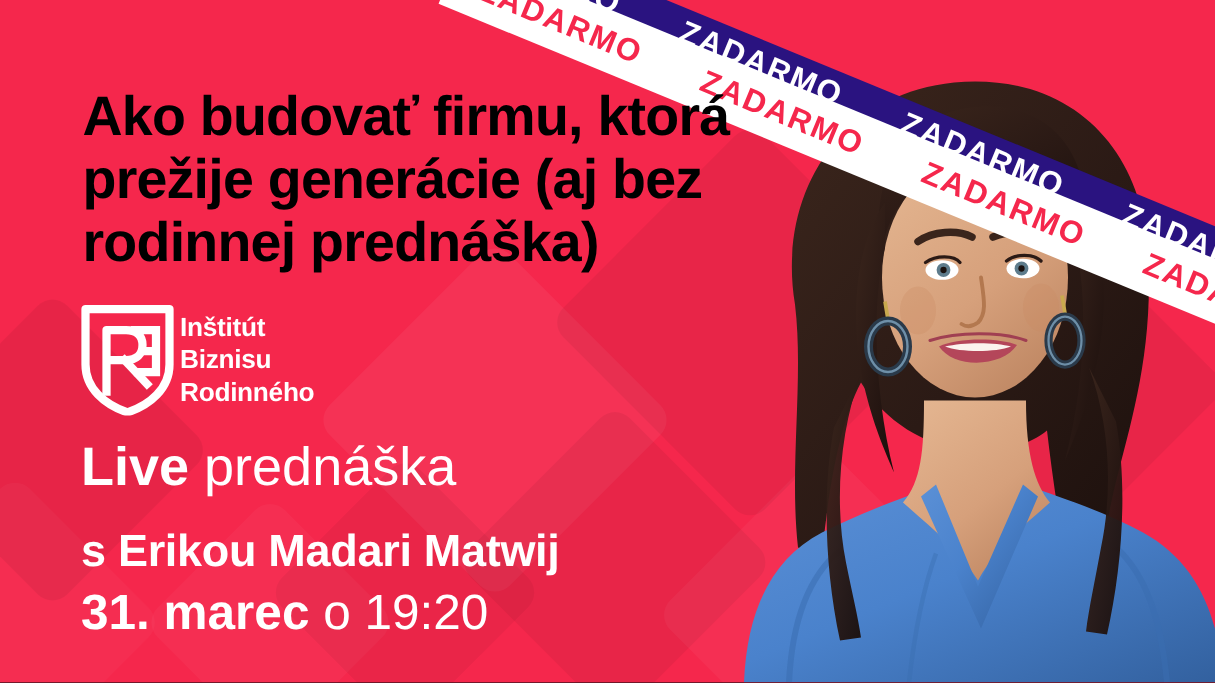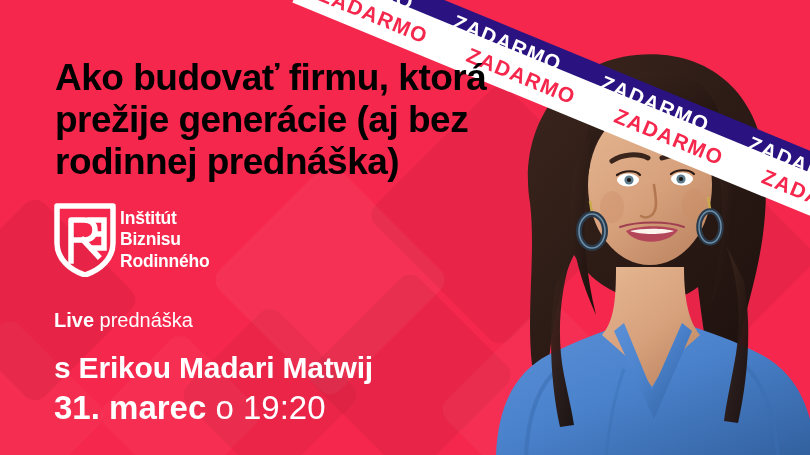--- a/index.html
+++ b/index.html
@@ -129,21 +129,21 @@
   .details {
     position:absolute;
     left:54px;
     top:288px;
     color:#FFFFFF;
   }
   .details .line {
     white-space:nowrap;
     line-height:1.26;
   }
-  .line-1 { font-size:20px; font-weight:normal;margin-top:20px; }
+  .line-1 { font-size:36px; font-weight:normal; }
   .line-2 { font-size:30px; font-weight:bold; letter-spacing:-0.2px;margin-top:16px; }
   .line-3 { font-size:33px; font-weight:normal; }
   .strong { font-weight:bold; }
 </style>
 </head>
 <body>
 
 <div class="banner">
 
   <div class="bg-pattern">

